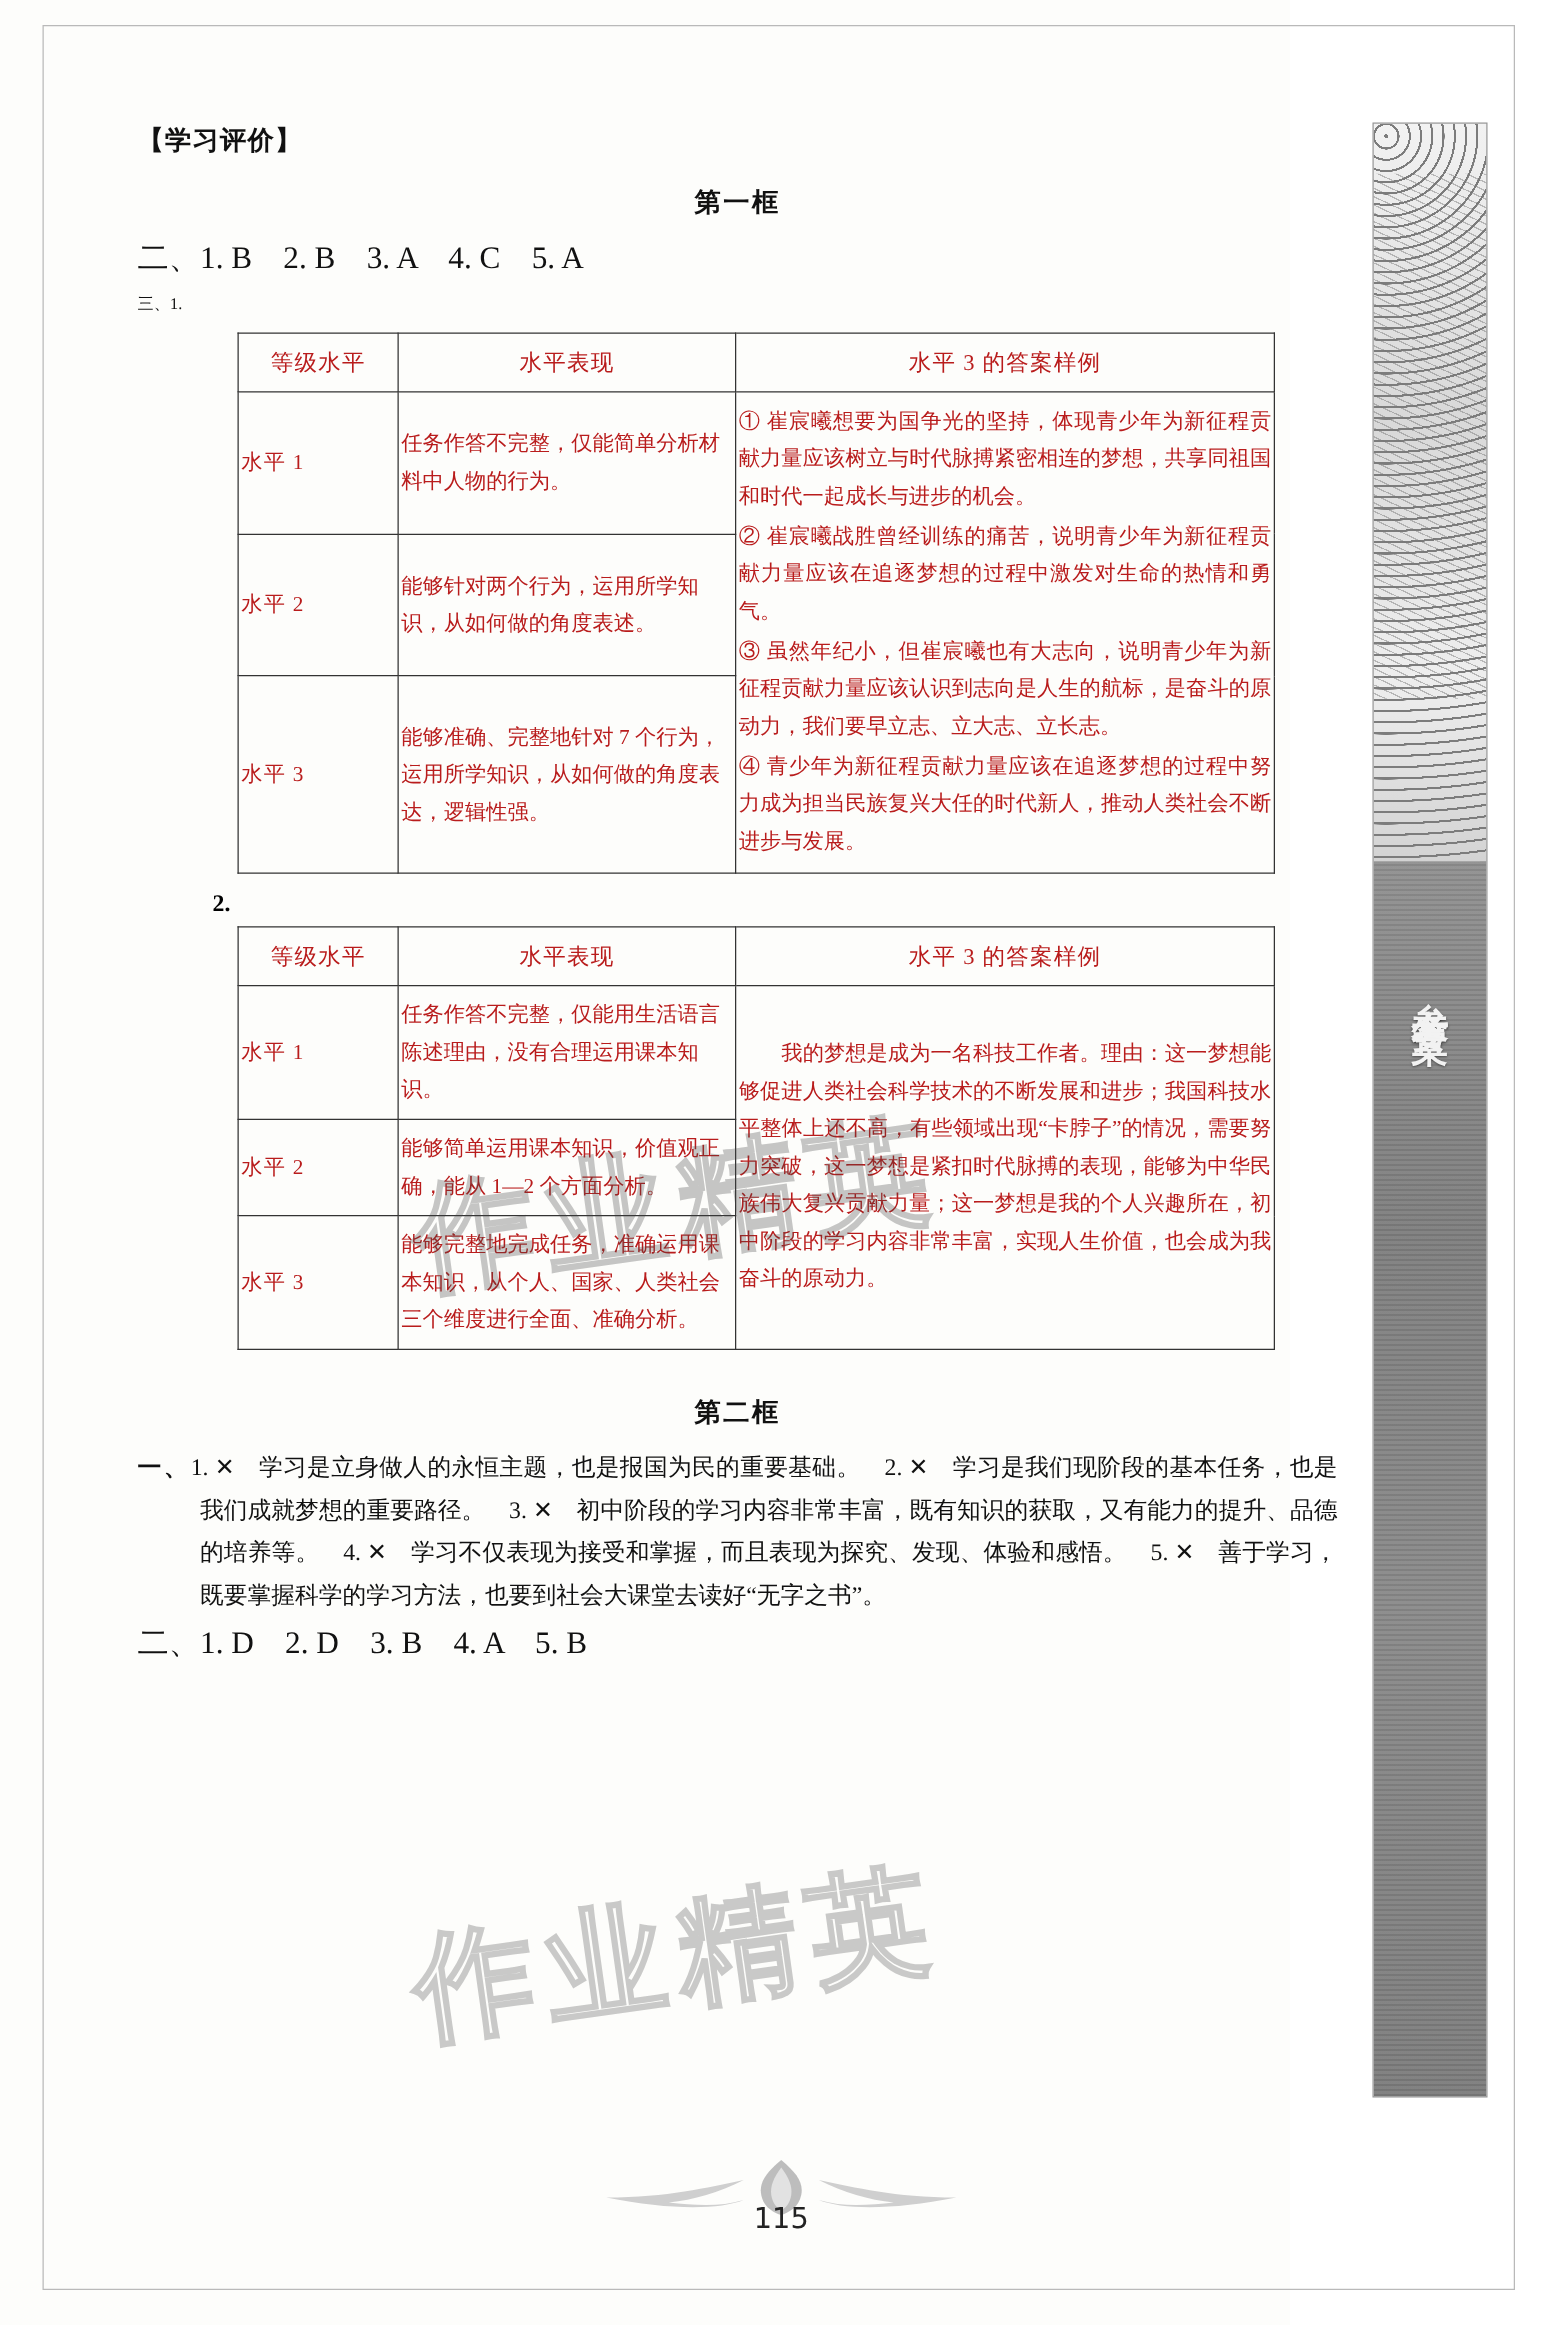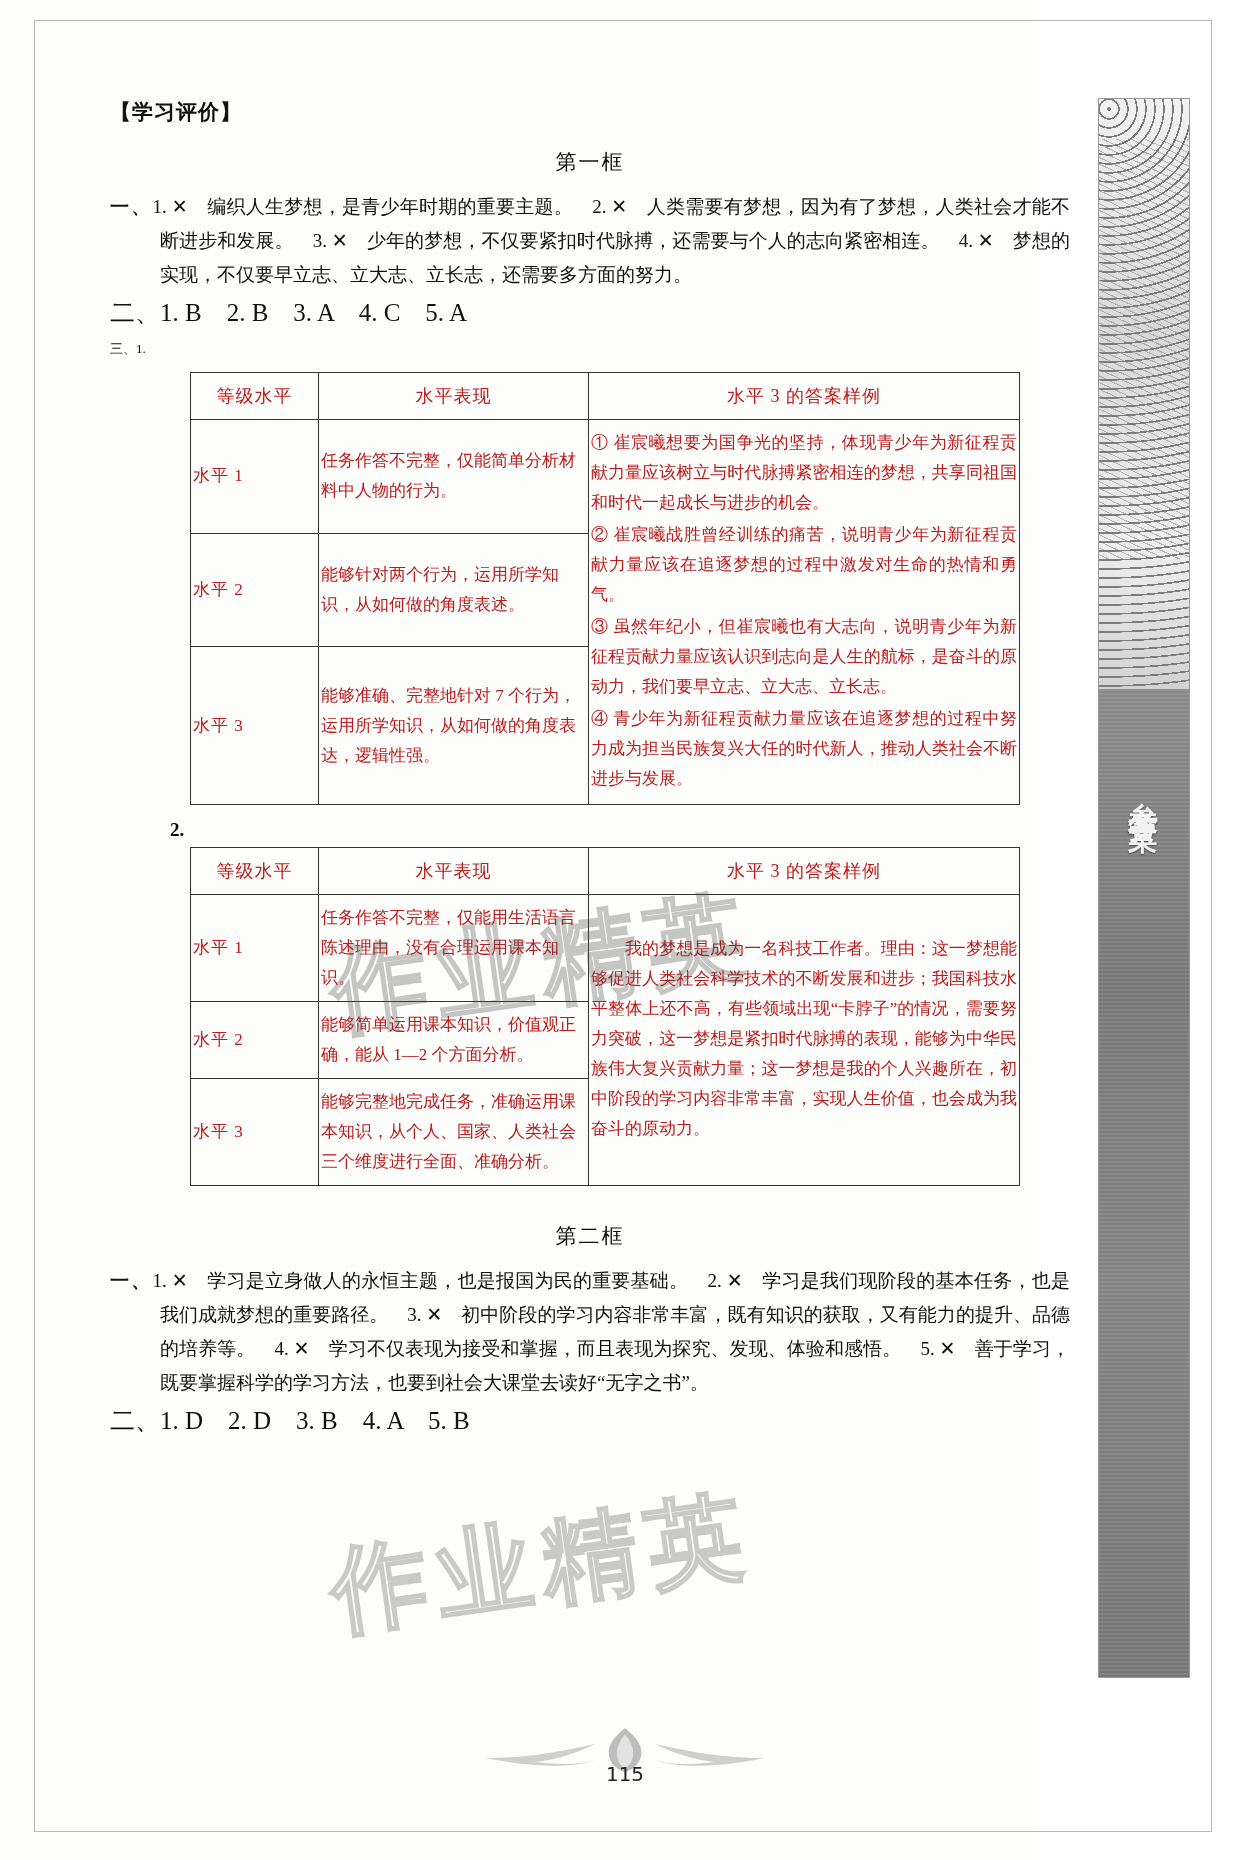--- a/index.html
+++ b/index.html
@@ -80,21 +80,21 @@
     font-family:"DejaVu Sans", sans-serif;
     font-size:21px;
     font-weight:bold;
     color:#111;
     letter-spacing:1px;
   }
   .frame-title{
     text-align:center;
     font-family:"DejaVu Sans", sans-serif;
     font-size:21px;
-    font-weight:normal;
+    font-weight:bold;
     letter-spacing:2px;
     margin:22px 0 14px 0;
     color:#111;
   }
   .para{
     font-size:19px;
     line-height:34px;
     color:#111;
     text-align:justify;
     margin:0 0 4px 0;
@@ -192,21 +192,21 @@
     text-align:center;
   }
   .footer-orn{
     display:block;
     margin:0 auto;
     width:300px;height:60px;
     position:relative;
   }
   .footer-num{
     font-family:"DejaVu Sans", sans-serif;
-    font-size:20px;
+    font-size:23px;
     color:#222;
     margin-top:-18px;
     position:relative;
     z-index:3;
   }
 </style>
 </head>
 <body>
 
 <div class="page">
@@ -218,23 +218,20 @@
     <div class="side-strip-bottom"></div>
   </div>
   <div class="side-label">参考答案</div>
 
   <div class="content">
 
     <div class="bracket-title">【学习评价】</div>
 
     <div class="frame-title">第一框</div>
 
-    <div class="para hang">
-      <span class="lead">一、</span><span>1. ✕　编织人生梦想，是青少年时期的重要主题。　2. ✕　人类需要有梦想，因为有了梦想，人类社会才能不断进步和发展。　3. ✕　少年的梦想，不仅要紧扣时代脉搏，还需要与个人的志向紧密相连。　4. ✕　梦想的实现，不仅要早立志、立大志、立长志，还需要多方面的努力。</span>
-    </div>
 
     <div class="sec-two">
       <span class="lead">二、</span><span>1. B　2. B　3. A　4. C　5. A</span>
     </div>
 
     <div class="sec-three">
       <span class="lead">三、</span><span>1.</span>
     </div>
 
     <table class="grade">

